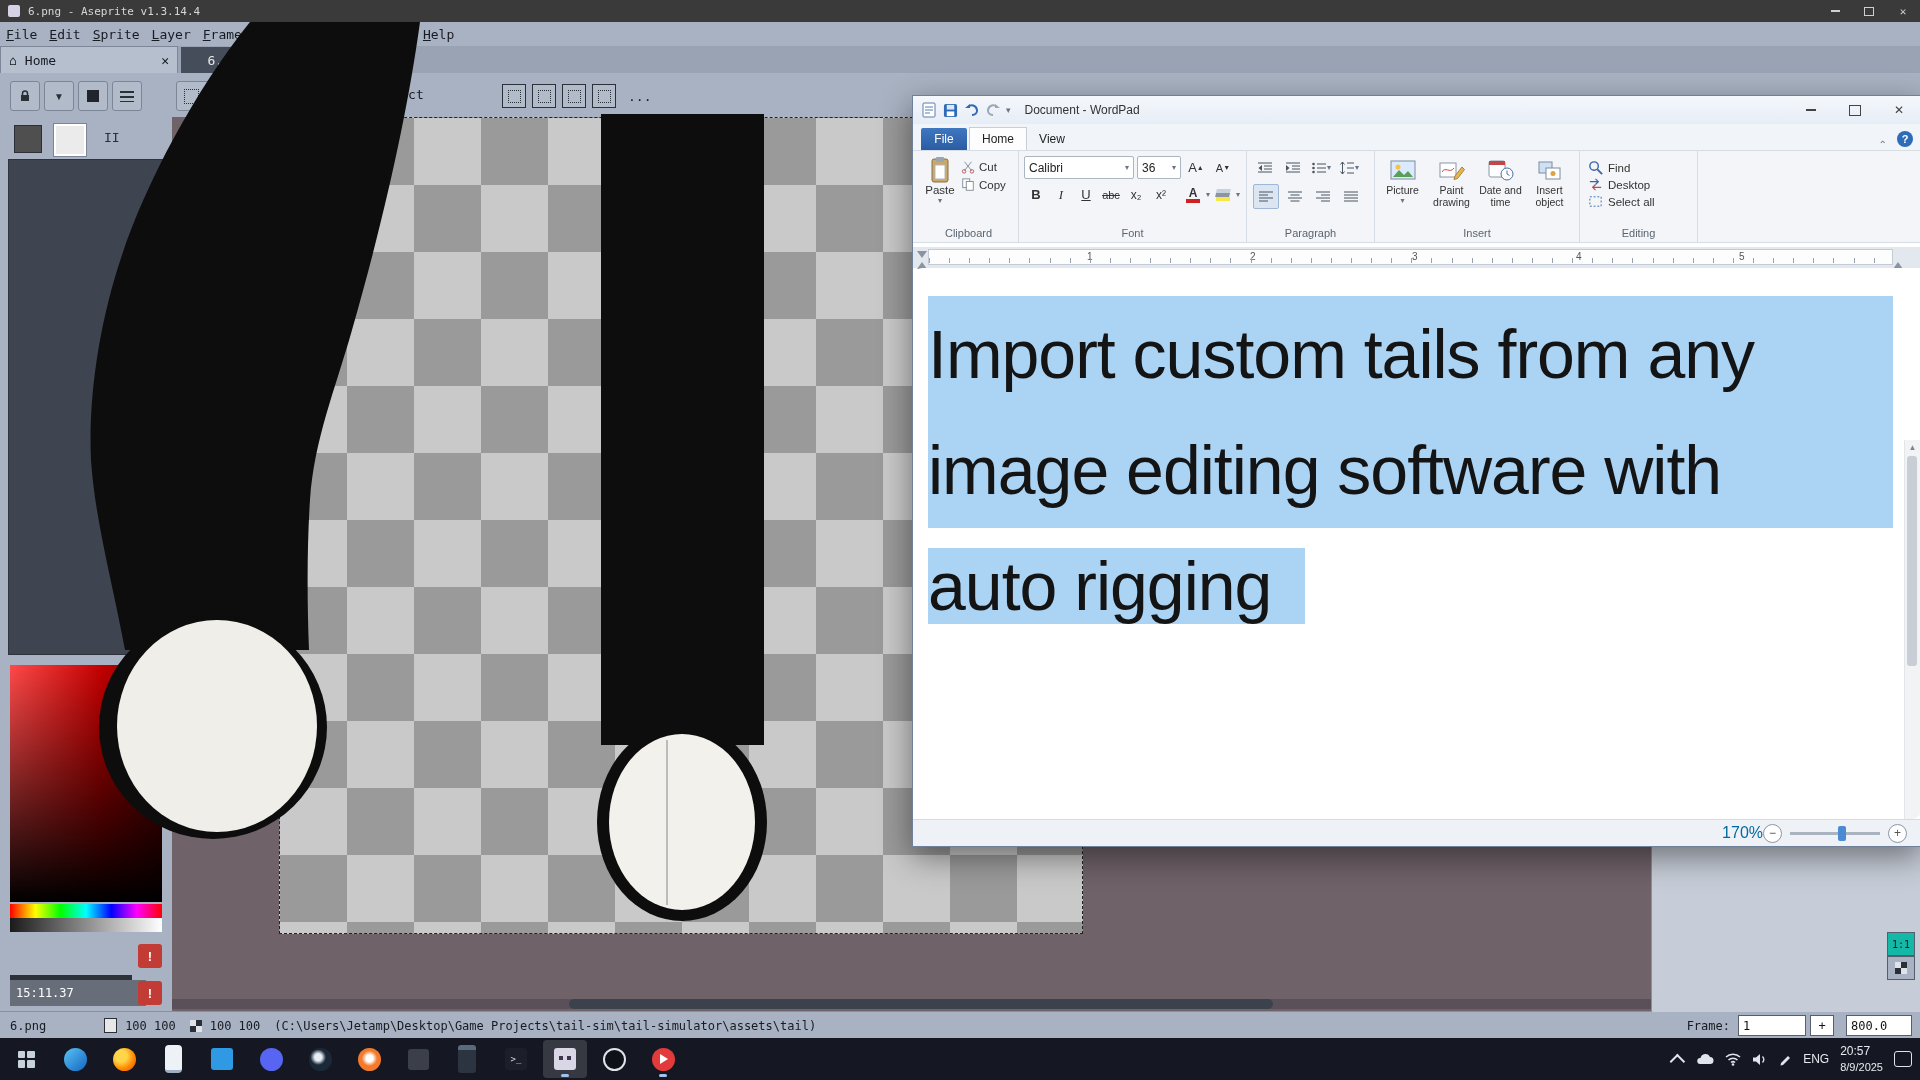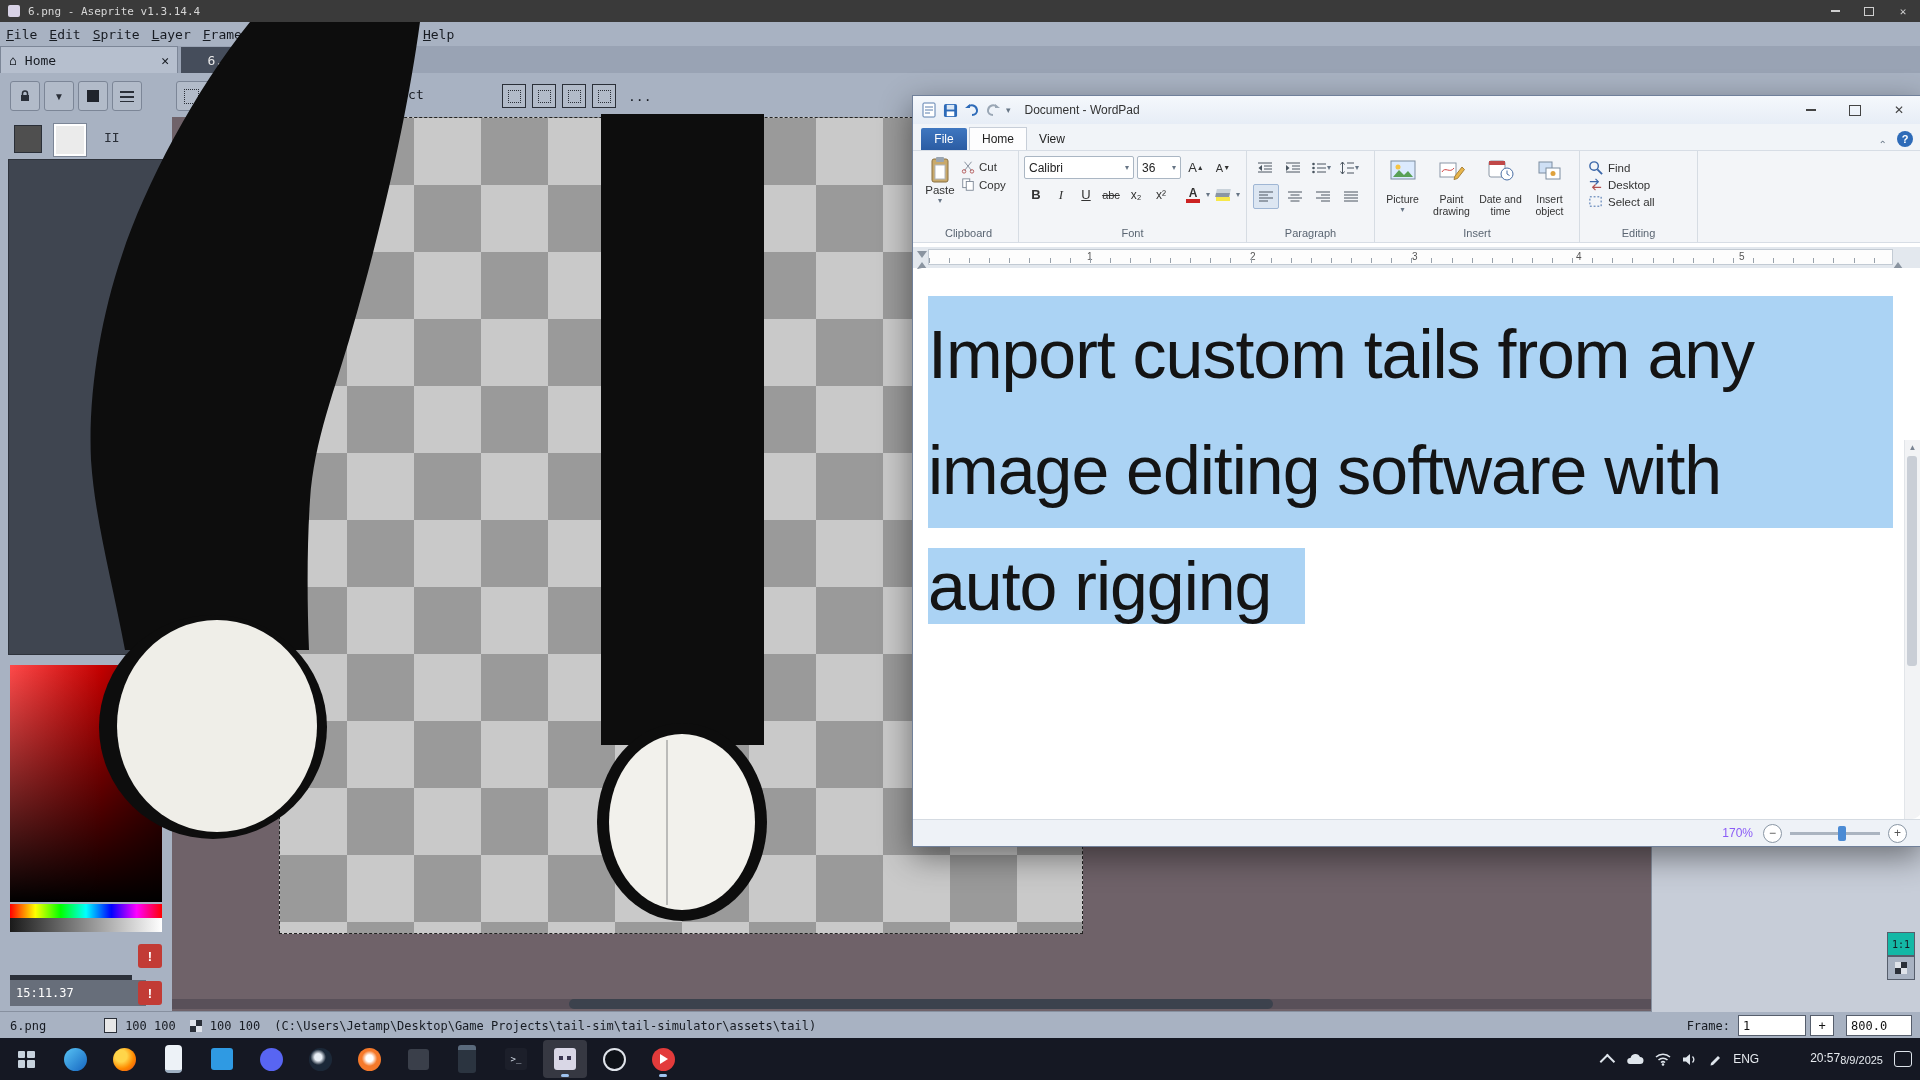--- a/index.html
+++ b/index.html
@@ -33,21 +33,21 @@
   .wp{left:912px;top:95px;width:1008px;height:750px;background:#fff;border:1px solid #70809a;box-shadow:0 10px 30px rgba(0,0,0,.45);z-index:100;}
   .wp-titlebar{left:0;top:0;width:100%;height:28px;background:linear-gradient(#f5f8fc,#e7edf6);display:flex;align-items:center;padding-left:8px;box-sizing:border-box;font-size:12px;color:#333;}
   .wp-ctl{width:44px;height:27px;display:flex;align-items:center;justify-content:center;color:#444;}
   .wp-tabrow{left:0;top:28px;width:100%;height:27px;background:#f1f4f8;border-bottom:1px solid #d7dde5;display:flex;align-items:flex-end;padding-left:8px;box-sizing:border-box;font-size:12px;}
   .wp-ribbon{left:0;top:55px;width:100%;height:92px;background:#f3f5f8;border-bottom:1px solid #d7dde5;display:flex;box-sizing:border-box;padding-left:6px;}
   .rb-group{position:relative;height:100%;border-right:1px solid #d6dce3;box-sizing:border-box;padding-top:5px;}
   .rb-label{position:absolute;bottom:3px;left:0;width:100%;text-align:center;font-size:11px;color:#5a6572;}
   .combo{background:#fff;border:1px solid #aab6c3;height:21px;display:flex;align-items:center;justify-content:space-between;padding:0 4px;font-size:12px;color:#222;border-radius:2px;}
   .b24{width:24px;height:23px;display:flex;align-items:center;justify-content:center;font-size:13px;color:#333;border-radius:2px;}
   .ins-btn{width:49px;height:78px;display:flex;flex-direction:column;align-items:center;padding-top:3px;box-sizing:border-box;border-radius:3px;}
-  .ins-btn .lbl{font-size:10.5px;color:#333;text-align:center;line-height:1.15;margin-top:10px;}
+  .ins-btn .lbl{font-size:10.5px;color:#333;text-align:center;line-height:1.15;margin-top:1px;}
   .ed-row{display:flex;align-items:center;gap:5px;font-size:11.5px;color:#333;height:17px;}
   .wp-ruler{left:0;top:151px;width:100%;height:21px;background:#e3e8ee;}
   .ruler-bar{position:absolute;left:15px;top:2px;width:965px;height:16px;background:#fdfdfd;border:1px solid #c3cbd4;box-sizing:border-box;}
   .ruler-num{position:absolute;top:1px;font-size:10px;color:#555;}
   .ticks{position:absolute;left:0;bottom:1px;width:100%;height:5px;background:repeating-linear-gradient(to right,#98a1ab 0 1px,transparent 1px 20.1px);}
   .wp-doc{left:0;top:172px;width:100%;height:551px;background:#fff;overflow:hidden;border-radius:9px;}
   .dl{width:965px;white-space:nowrap;font-size:68px;letter-spacing:-1px;line-height:116px;color:#141414;}
   .hl{background:#abd3f4;}
   .wp-status{left:0;top:723px;width:100%;height:27px;background:#eef2f7;border-top:1px solid #d5dbe2;display:flex;align-items:center;justify-content:flex-end;padding-right:14px;box-sizing:border-box;}
   .zoomcirc{width:17px;height:17px;border:1px solid #8a97a5;border-radius:50%;display:flex;align-items:center;justify-content:center;font-size:12px;color:#555;background:#fff;}
@@ -455,21 +455,21 @@
         <div class="dl"><span class="hl" style="padding-right:34px;">auto rigging</span></div>
       </div>
       <div class="wp-scroll">
         <div style="height:14px;display:flex;align-items:center;justify-content:center;font-size:8px;color:#7a8593;">▲</div>
         <div style="position:absolute;top:16px;left:2px;width:10px;height:210px;background:#c9ced6;border-radius:3px;"></div>
 
       </div>
     </div>
 
     <div class="abs wp-status">
-      <span style="font-size:12px;color:#8b5cf6;margin-right:10px;">170%</span>
+      <span style="font-size:16px;color:#0369a1;">170%</span>
       <span class="zoomcirc">−</span>
       <span style="width:90px;height:3px;background:#aab4c0;margin:0 8px;position:relative;display:inline-block;">
         <span style="position:absolute;left:48px;top:-6px;width:8px;height:15px;background:#4b8bd4;border-radius:2px;display:inline-block;"></span>
       </span>
       <span class="zoomcirc">+</span>
     </div>
   </div>
 
   <div class="abs taskbar">
     <div class="tb-slot">
@@ -536,21 +536,21 @@
           <circle cx="8" cy="12.5" r="1.3" fill="#dfe5ec"></circle>
         </svg>
       <svg width="15" height="13" viewBox="0 0 15 13">
           <path d="M1 4.5h3l4-3.5v11l-4-3.5H1z" fill="#dfe5ec"></path>
           <path d="M10.5 3.5a4.5 4.5 0 0 1 0 6" stroke="#dfe5ec" fill="none" stroke-width="1.3"></path>
         </svg>
       <svg width="14" height="14" viewBox="0 0 14 14">
           <path d="M3 11l7-7 2 2-7 7-2.5.5z" fill="#dfe5ec"></path>
         </svg>
       <span style="font-size:12px;">ENG</span>
-      <span style="display:flex;flex-direction:row;align-items:flex-end;line-height:1.3;margin-left:40px;">
+      <span style="display:flex;flex-direction:column;line-height:1.3;">
         <span style="font-size:12px;">20:57</span>
         <span style="font-size:11px;">8/9/2025</span>
       </span>
       <span style="width:16px;height:14px;border:1.5px solid #dfe5ec;border-radius:3px;display:inline-block;"></span>
     </div>
   </div>
 
 </div>
 
 </body></html>

